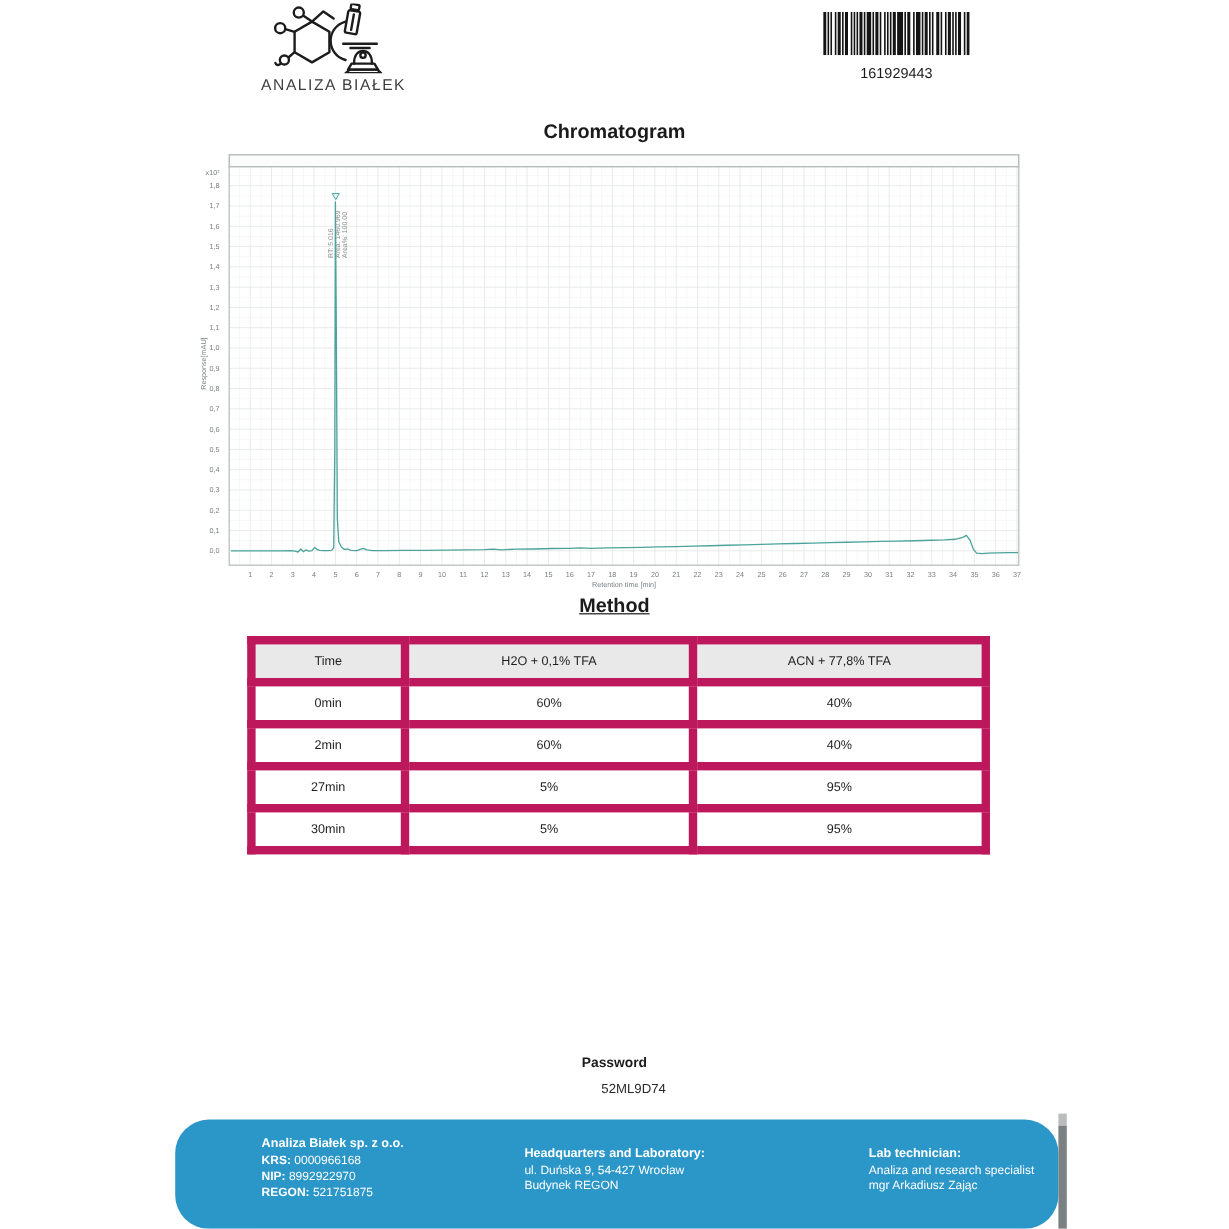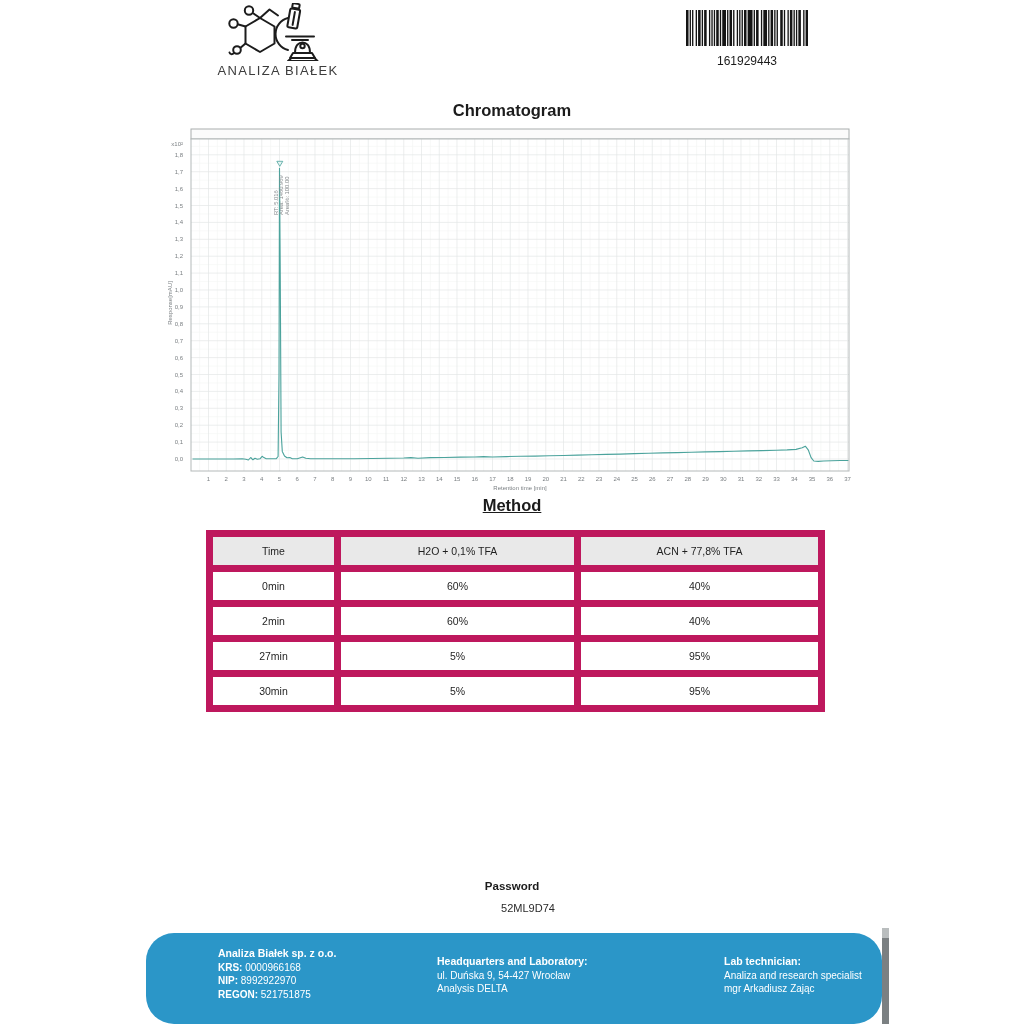--- a/index.html
+++ b/index.html
@@ -353,21 +353,21 @@
 <div id="footer" class="abs" style="background: rgb(43, 150, 200);">
   <div id="f-col1" class="f-col">
     <div class="f-title">Analiza Białek sp. z o.o.</div>
     <div><span class="f-label">KRS:</span> <span>0000966168</span></div>
     <div><span class="f-label">NIP:</span> <span>8992922970</span></div>
     <div><span class="f-label">REGON:</span> <span>521751875</span></div>
   </div>
   <div id="f-col2" class="f-col">
     <div class="f-title">Headquarters and Laboratory:</div>
     <div>ul. Duńska 9, 54-427 Wrocław</div>
-    <div>Analysis DELTA</div>
+    <div>Budynek REGON</div>
   </div>
   <div id="f-col3" class="f-col">
     <div class="f-title">Lab technician:</div>
     <div>Analiza and research specialist</div>
     <div>mgr Arkadiusz Zając</div>
   </div>
 </div>
 
 <div id="scrollbar" class="abs">
   <div class="sb-btn"></div>

